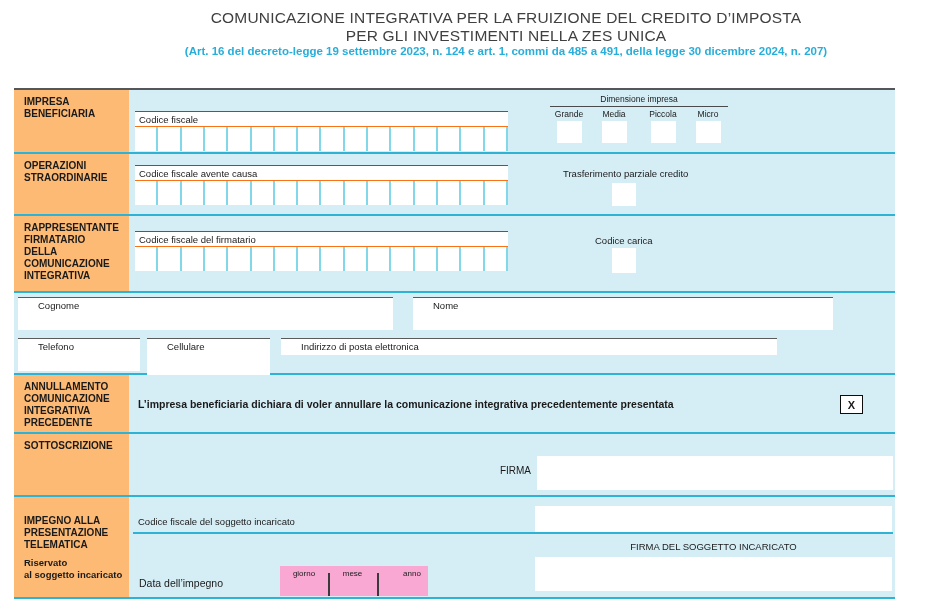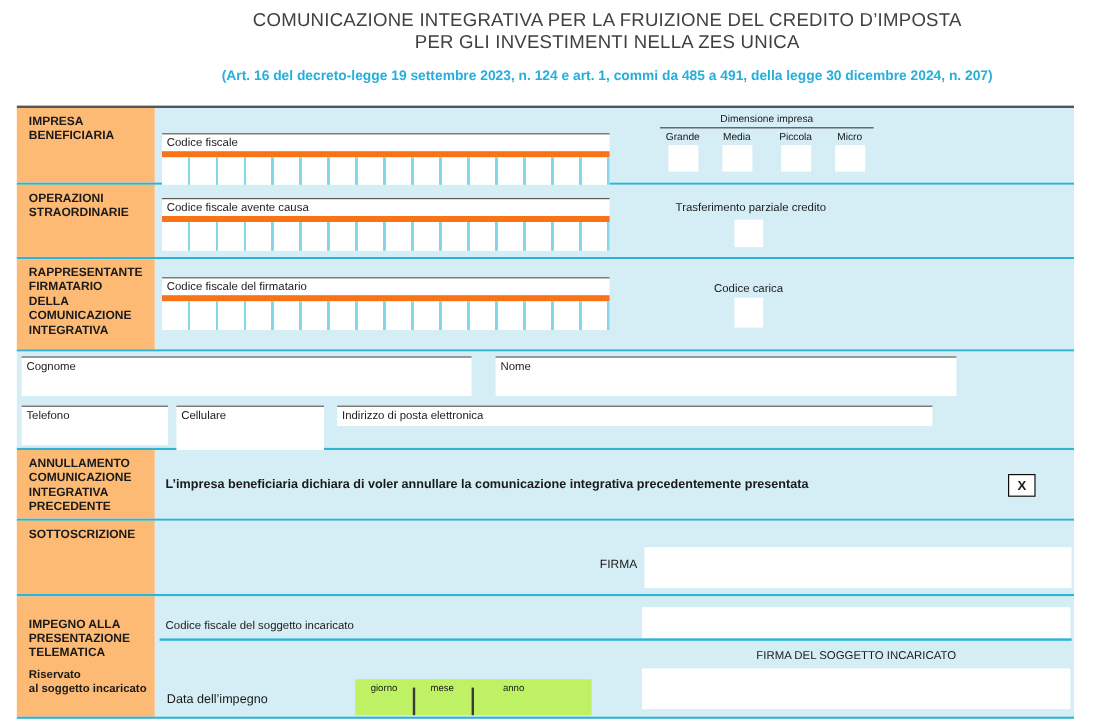--- a/index.html
+++ b/index.html
@@ -2,37 +2,37 @@
 <html><head>
 <meta charset="utf-8">
 <style>
   html,body{margin:0;padding:0;background:#fff;}
   body{width:932px;height:606px;font-family:"Liberation Sans",sans-serif;color:#1a1a1a;overflow:hidden;}
 
   
   .header{width:852px;margin:0 0 0 80px;text-align:center;}
   .title{color:#404040;font-weight:normal;font-size:15.5px;line-height:18px;letter-spacing:.2px;}
   .title-l1{padding-top:9px;}
-  .subtitle{color:#27AEDA;font-weight:bold;font-size:11.5px;margin-top:13px;}
+  .subtitle{color:#27AEDA;font-weight:bold;font-size:11.5px;}
 
   
   .form{position:absolute;left:14px;top:88px;width:881px;border-top:2px solid #55565a;}
   .section{display:flex;border-bottom:2.5px solid #2EB3D4;position:relative;}
   .side{width:115px;background:#fdba74;position:relative;box-sizing:border-box;
         padding:6px 0 0 10px;font-weight:bold;font-size:10px;line-height:12px;white-space:pre-line;}
   .panel{position:relative;flex:1;background:#D5EDF5;}
 
   
   .comb-field{position:absolute;background:#fff;border-top:1px solid #5a5a5a;}
-  .cf-label{font-size:9.5px;color:#1a1a1a;padding:2px 0 1px 4px;height:11px;border-bottom:5px solid #f97316;}
+  .cf-label{font-size:9.5px;color:#1a1a1a;padding:2px 0 1px 4px;height:11px;border-bottom:1px solid #f97316;}
   .cf-cells{height:24px;background-image:repeating-linear-gradient(90deg,
         transparent 0px,transparent 21.3px,#82D8E8 21.3px,#82D8E8 23.31px);}
 
   
-  .box-field{position:absolute;background:#fff;border-top:1px solid #5a5a5a;box-sizing:border-box;}
+  .box-field{position:absolute;background:#fff;border-top:1px solid #5a5a5a;box-sizing:border-box;padding-left:16px;}
   .bf-label{font-size:9.5px;padding:2px 0 0 4px;}
   .small-box{position:absolute;background:#fff;}
   .mini-label{position:absolute;font-size:9.5px;}
 
   
   .dim-group{position:absolute;left:421px;top:4px;width:178px;}
   .dim-title{font-size:8.5px;text-align:center;padding-bottom:2px;border-bottom:1px solid #4a4a4a;}
   .dim-options{position:relative;height:42px;}
   .dim-opt{position:absolute;top:2px;width:38px;text-align:center;}
   .dim-opt-label{font-size:8.5px;}
@@ -45,21 +45,21 @@
          border:1.5px solid #0d0d0d;display:flex;align-items:center;justify-content:center;
          font-weight:bold;font-size:11px;}
 
   
   .firma-label{position:absolute;left:250px;top:31px;width:152px;text-align:right;font-size:10px;}
   .cyan-rule{position:absolute;left:4px;top:35px;width:760px;height:2px;background:#2EB3D4;}
   .firma-inc-label{position:absolute;left:406px;top:44px;width:357px;text-align:center;font-size:9.5px;}
   .riservato{position:absolute;left:10px;top:60px;font-weight:bold;font-size:9.5px;line-height:12px;white-space:pre-line;}
 
   
-  .date-group{position:absolute;left:151px;top:69px;width:197px;height:30px;background:#bef264;margin-left:16px;}
+  .date-group{position:absolute;left:151px;top:69px;width:148px;height:30px;background:#f9a8d4;}
   .date-seg-label{position:absolute;top:3px;font-size:8px;text-align:center;}
   .dsl-0{left:0;width:48px;} .dsl-1{left:48px;width:49px;} .dsl-2{left:97px;width:70px;}
   .date-sep{position:absolute;top:7px;bottom:0;width:2px;background:#3a3a3a;}
   .sep-1{left:48px;} .sep-2{left:97px;}
 </style>
 </head>
 <body>
 
 <div class="header">
   <div class="title title-l1">COMUNICAZIONE INTEGRATIVA PER LA FRUIZIONE DEL CREDITO D’IMPOSTA</div>
@@ -128,21 +128,21 @@
       <div class="mini-label" style="left:466px;top:19px;">Codice carica</div>
       <div class="small-box" style="left:483px;top:32px;width:24px;height:25px;"></div>
     </div>
   </div>
 
   <div class="section" style="height:80px">
     <div class="panel">
       <div class="box-field" style="left:4px;top:4px;width:375px;height:33px;">
         <div class="bf-label">Cognome</div>
       </div>
-      <div class="box-field" style="left:399px;top:4px;width:384px;height:33px;">
+      <div class="box-field" style="left:399px;top:4px;width:420px;height:33px;">
         <div class="bf-label">Nome</div>
       </div>
       <div class="box-field" style="left:4px;top:45px;width:122px;height:33px;">
         <div class="bf-label">Telefono</div>
       </div>
       <div class="box-field" style="left:133px;top:45px;width:123px;height:45px;">
         <div class="bf-label">Cellulare</div>
       </div>
       <div class="box-field" style="left:267px;top:45px;width:496px;height:17px;">
         <div class="bf-label">Indirizzo di posta elettronica</div>

